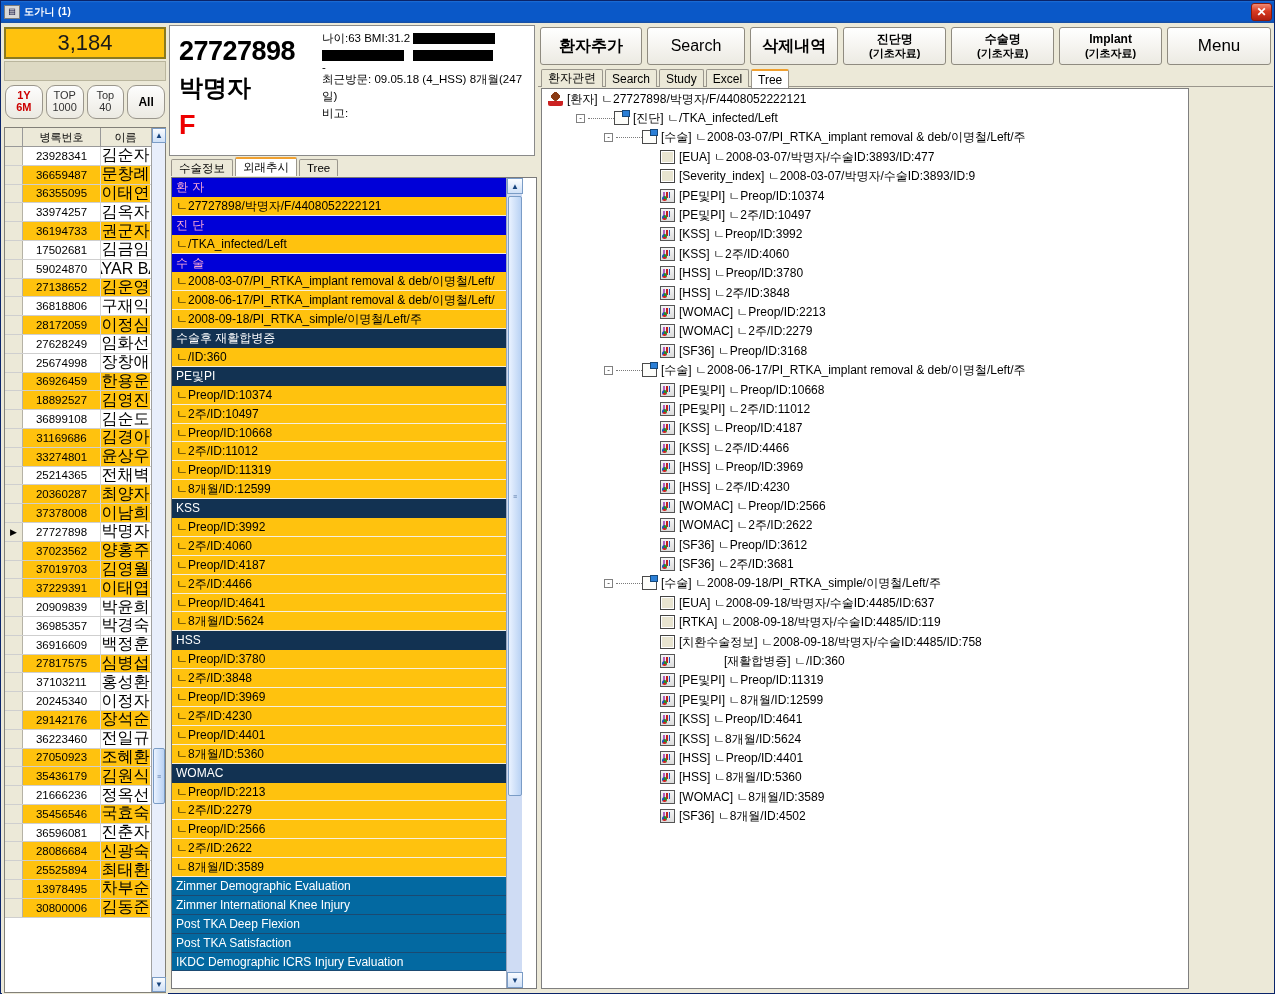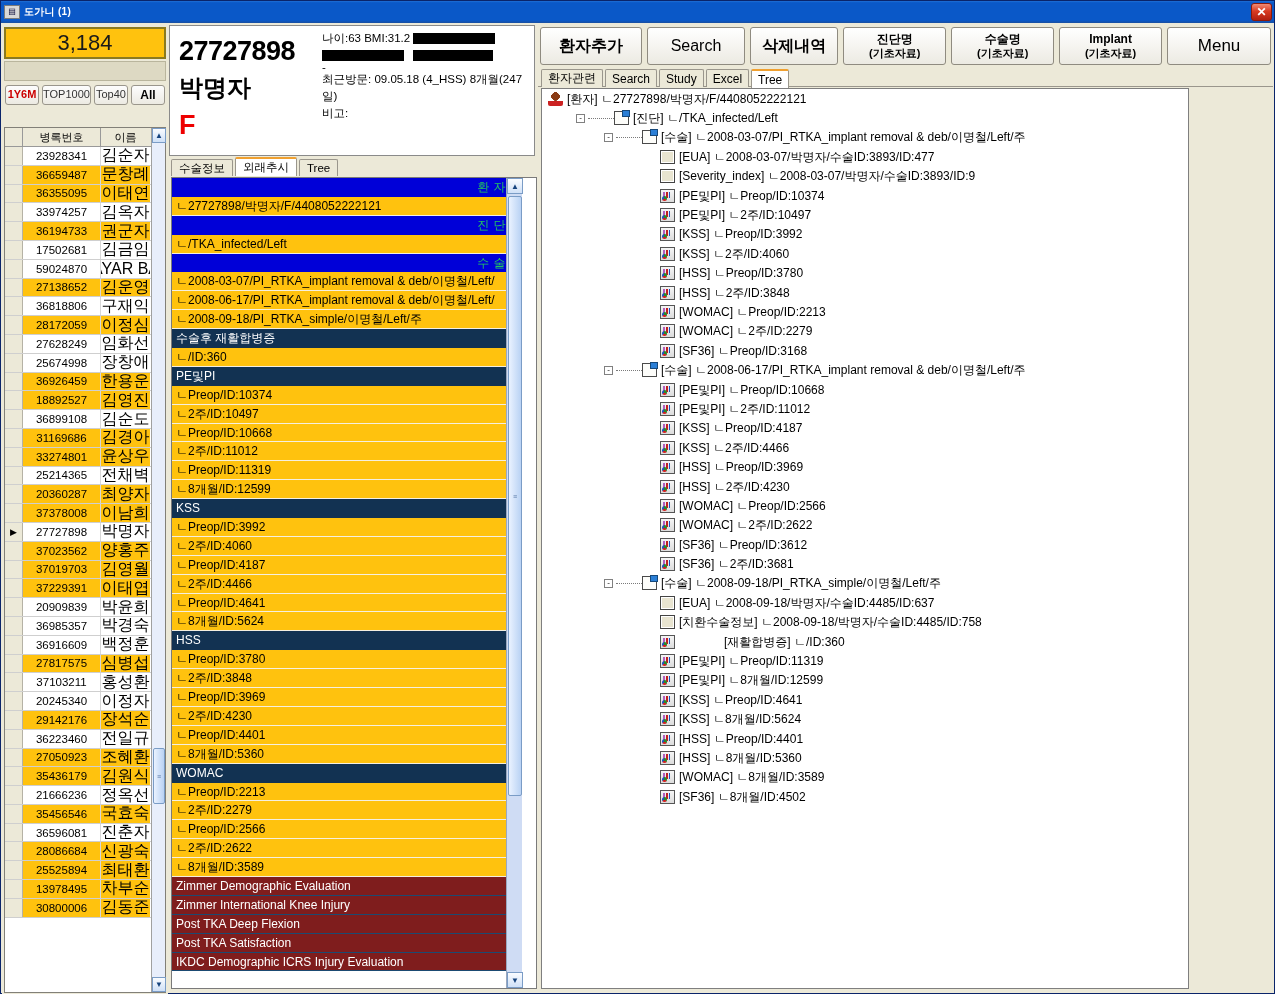--- a/index.html
+++ b/index.html
@@ -59,24 +59,24 @@
     font-size: 22px; color: #1a1a1a;
   }
   .count-sub {
     margin: 2px 2px 0 2px; height: 20px;
     background: #ddd9c3; border: 1px solid #b9b59d;
   }
   .filter-row {
     display: flex; gap: 3px; margin: 4px 3px 3px 3px;
   }
   .fbtn {
-    flex: 1; height: 20px;
+    flex: 1; height: 34px;
     background: linear-gradient(to bottom,#fdfdfd,#eceae2);
-    border: 1px solid #9a968c; border-radius: 3px;
-    display: flex; flex-direction: row;
+    border: 1px solid #9a968c; border-radius: 9px;
+    display: flex; flex-direction: column;
     align-items: center; justify-content: center;
     font-size: 11px; color: #333; line-height: 1.05;
   }
   .fbtn.red { color: #cc0000; font-weight: bold; }
   .fbtn.bold { font-weight: bold; color: #000; font-size: 12px; }
 
   
   .grid-wrap {
     position: absolute; left: 2px; top: 103px;
     width: 162px; height: 866px;
@@ -185,29 +185,28 @@
     border: 1px solid #7a7a7a; background: #ffffff;
     display: flex;
   }
   .clist { width: 334px; height: 100%; overflow: hidden; }
   .crow {
     height: 18.9px; font-size: 12px; line-height: 18.9px;
     padding-left: 4px; white-space: nowrap; overflow: hidden;
     color: #000; background: #ffc20e; border-bottom: 1px solid #f5efe0;
   }
   .crow.hdr-bright {
-    background: #0000d8; color: #22c55e; border-bottom: 1px solid #0000d8;
+    background: #0000d8; color: #f9a8d4; border-bottom: 1px solid #0000d8;
     letter-spacing: 0.5px;
-    text-align: right;
   }
   .crow.hdr-dark {
     background: #123252; color: #ffffff; border-bottom: 1px solid #123252;
   }
   .crow.item-dark {
-    background: #7f1d1d; color: #ffffff; border-bottom: 1px solid #1b4a72;
+    background: #0369a1; color: #ffffff; border-bottom: 1px solid #1b4a72;
   }
   .clist-scroll {
     width: 16px; height: 100%;
     background: #cfdcf4; border-left: 1px solid #9aa8bf;
     position: relative;
   }
   .clist-scroll .sb-arrow { width: 16px; height: 16px; }
   .clist-scroll .sb-thumb { width: 14px; }
 
   
@@ -773,20 +772,24 @@
           <span style="display: inline-block; flex: 0 0 26px; border-top: 1px dotted rgb(122, 122, 122); margin-top: 1px;"></span>
           <span class="t-icon ico-doc"></span>
           <span class="t-label">[수술] ㄴ2008-09-18/PI_RTKA_simple/이명철/Left/주</span>
         </div>
         <div class="tnode" style="padding-left: 118px;">
           <span class="t-icon ico-book"></span>
           <span class="t-label">[EUA] ㄴ2008-09-18/박명자/수술ID:4485/ID:637</span>
         </div>
         <div class="tnode" style="padding-left: 118px;">
           <span class="t-icon ico-book"></span>
+          <span class="t-label">[RTKA] ㄴ2008-09-18/박명자/수술ID:4485/ID:119</span>
+        </div>
+        <div class="tnode" style="padding-left: 118px;">
+          <span class="t-icon ico-book"></span>
           <span class="t-label">[치환수술정보] ㄴ2008-09-18/박명자/수술ID:4485/ID:758</span>
         </div>
         <div class="tnode" style="padding-left: 118px; gap: 45px;">
           <span class="t-icon ico-chart"></span>
           <span class="t-label">[재활합병증] ㄴ/ID:360</span>
         </div>
         <div class="tnode" style="padding-left: 118px;">
           <span class="t-icon ico-chart"></span>
           <span class="t-label">[PE및PI] ㄴPreop/ID:11319</span>
         </div>

